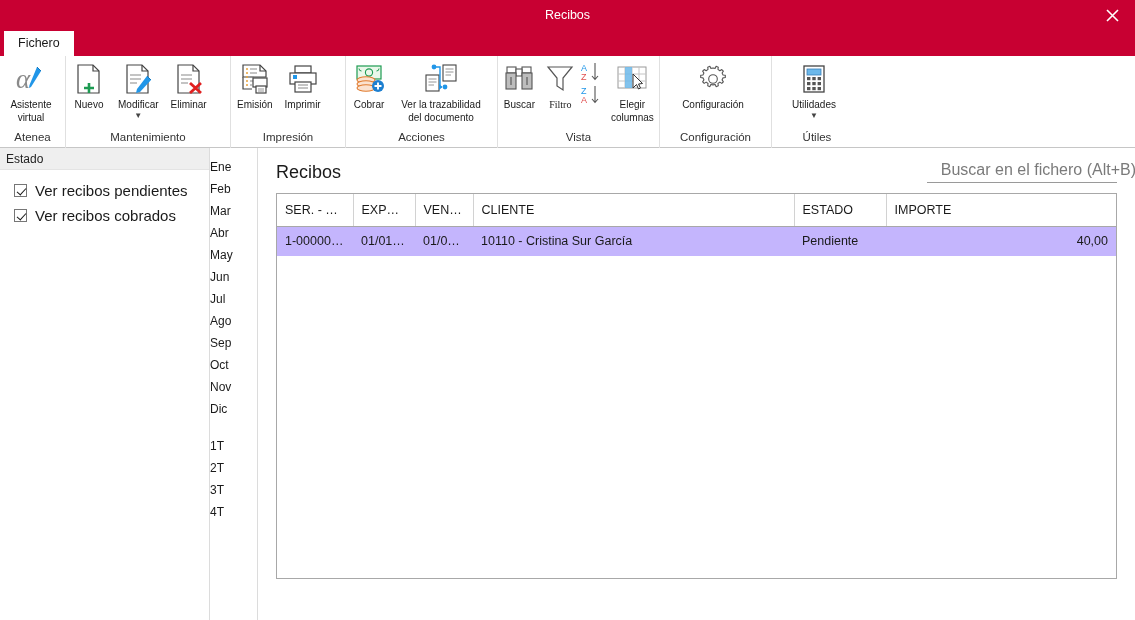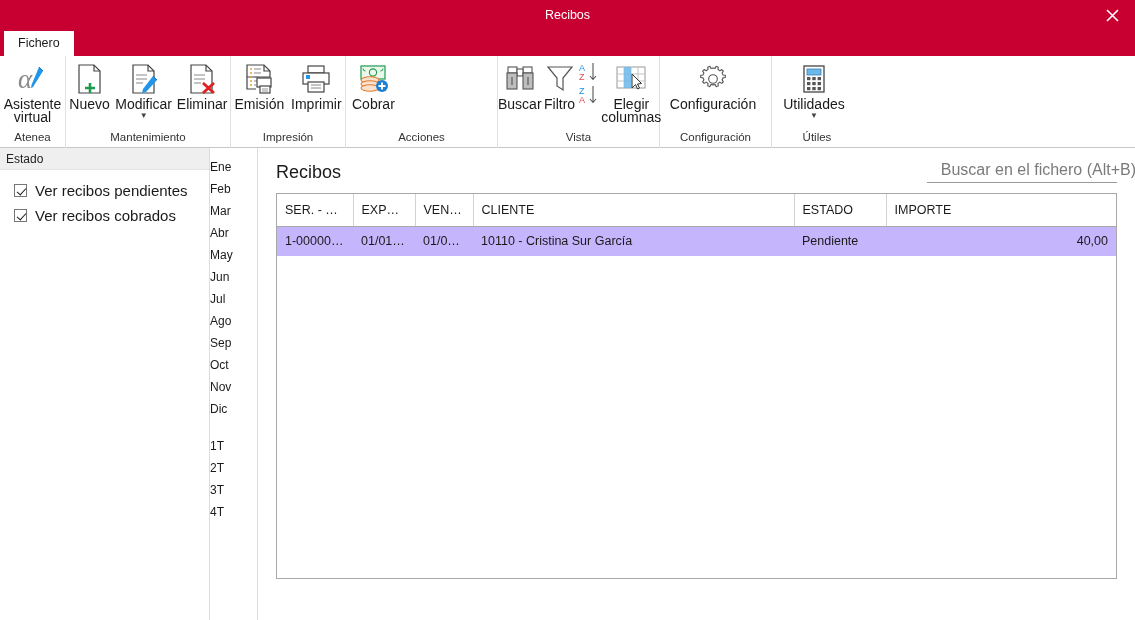--- a/index.html
+++ b/index.html
@@ -103,21 +103,21 @@
     justify-content: flex-start;
     padding: 2px 6px 0 6px;
     cursor: pointer;
     min-width: 46px;
   }
   .ritem .ico {
     height: 34px;
     display: flex; align-items: center; justify-content: center;
   }
   .ritem .lbl {
-    font-size: 14px;
+    font-size: 10px;
     color: #1a1a1a;
     text-align: center;
     line-height: 13px;
     margin-top: 2px;
     white-space: pre-line;
   }
   .ritem .caret {
     font-size: 8px;
     color: #444;
     line-height: 8px;
@@ -406,40 +406,56 @@
               <path d="M6 4.5 a2.5 2.5 0 0 0 2.5 2.5 M26 4.5 a2.5 2.5 0 0 1 -2.5 2.5" stroke="#1d9b52" stroke-width="1" fill="none"></path>
               <ellipse cx="13" cy="16" rx="9" ry="3.2" fill="#fbe2cf" stroke="#e07b2f" stroke-width="1.1"></ellipse>
               <ellipse cx="13" cy="20" rx="9" ry="3.2" fill="#fbe2cf" stroke="#e07b2f" stroke-width="1.1"></ellipse>
               <ellipse cx="13" cy="24" rx="9" ry="3.2" fill="#fbe2cf" stroke="#e07b2f" stroke-width="1.1"></ellipse>
               <circle cx="25" cy="22" r="6" fill="#1d7fd0"></circle>
               <path d="M25 18.5 V25.5 M21.5 22 H28.5" stroke="#ffffff" stroke-width="1.9"></path>
             </svg>
           </span>
           <span class="lbl">Cobrar</span>
         </div>
+        <div class="ritem" style="min-width:98px;">
+          <span class="ico">
+            <svg width="36" height="32" viewBox="0 0 36 32">
+              <rect x="20" y="2" width="13" height="16" fill="#ffffff" stroke="#444" stroke-width="1.1"></rect>
+              <path d="M22.5 6 H30.5 M22.5 9 H30.5 M22.5 12 H28" stroke="#8a8a8a" stroke-width="0.9"></path>
+              <rect x="3" y="12" width="13" height="16" fill="#ffffff" stroke="#444" stroke-width="1.1"></rect>
+              <path d="M5.5 16 H13.5 M5.5 19 H13.5 M5.5 22 H11" stroke="#8a8a8a" stroke-width="0.9"></path>
+              <path d="M12 4 H17 V24 H19" stroke="#2196e8" stroke-width="1.4" fill="none"></path>
+              <circle cx="11" cy="4" r="2.4" fill="#2196e8"></circle>
+              <circle cx="22" cy="24" r="2.4" fill="#2196e8"></circle>
+              <path d="M16 21 L19.5 24 L16 27" fill="#2196e8"></path>
+            </svg>
+          </span>
+          <span class="lbl">Ver la trazabilidad
+del documento</span>
+        </div>
       </div>
       <div class="rgroup-label">Acciones</div>
     </div>
 
     <div class="rgroup" style="width:162px;">
       <div class="rgroup-items">
         <div class="ritem" style="min-width:40px;">
           <span class="ico">
             <svg width="32" height="30" viewBox="0 0 32 30">
               <rect x="4" y="3" width="9" height="6" fill="#ffffff" stroke="#555" stroke-width="1.1"></rect>
               <rect x="19" y="3" width="9" height="6" fill="#ffffff" stroke="#555" stroke-width="1.1"></rect>
               <rect x="13" y="5" width="6" height="7" fill="#ffffff" stroke="#555" stroke-width="1.1"></rect>
               <rect x="3" y="9" width="10" height="16" fill="#bdbdbd" stroke="#555" stroke-width="1.1"></rect>
               <rect x="19" y="9" width="10" height="16" fill="#bdbdbd" stroke="#555" stroke-width="1.1"></rect>
               <path d="M8 13 V21 M24 13 V21" stroke="#555" stroke-width="1.1"></path>
             </svg>
           </span>
           <span class="lbl">Buscar</span>
         </div>
-        <div class="ritem" style="min-width:36px;">
+        <div class="ritem" style="min-width:36px;font-family:Liberation Serif, serif;">
           <span class="ico">
             <svg width="28" height="30" viewBox="0 0 28 30">
               <path d="M2 3 H26 L17 14 V26 L11 22 V14 Z" fill="#ffffff" stroke="#555" stroke-width="1.2"></path>
             </svg>
           </span>
           <span class="lbl">Filtro</span>
         </div>
         <div class="ritem" style="min-width:26px;padding:0;">
           <span class="ico" style="height:52px;">
             <svg width="24" height="50" viewBox="0 0 24 50">

